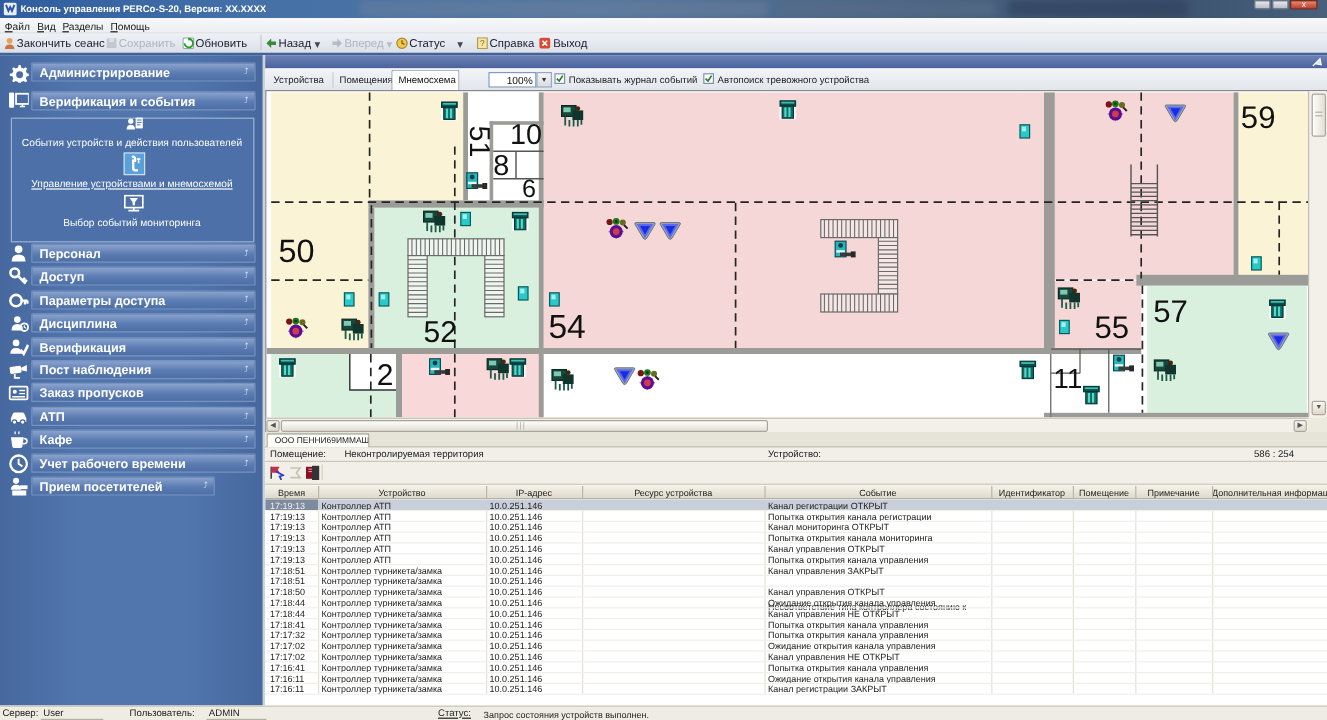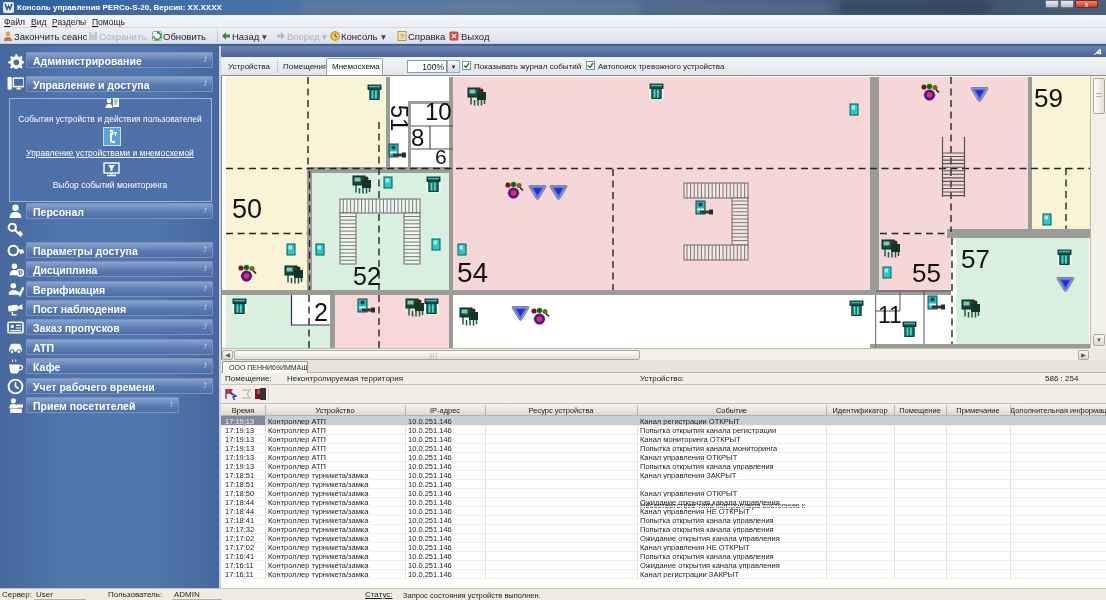--- a/index.html
+++ b/index.html
@@ -52,21 +52,21 @@
 <span class="abs" style="left:262px;top:2.5px;font-size:9.5px;color:#445;white-space:nowrap;">▾</span>
 <svg class="abs" style="left:276px;top:3px" width="10" height="10" viewBox="0 0 10 10">
       <path d="M5 1 L9 5 L5 9 L5 6.5 L1 6.5 L1 3.5 L5 3.5 Z" fill="#b6bcc6"></path>
     </svg>
 <span class="abs" style="left:287px;top:2.5px;font-size:9.5px;color:#aeb4bf;white-space:nowrap;">Вперед</span>
 <span class="abs" style="left:322px;top:2.5px;font-size:9.5px;color:#b6bcc6;white-space:nowrap;">▾</span>
 <svg class="abs" style="left:330px;top:3px" width="10" height="10" viewBox="0 0 10 10">
       <circle cx="5" cy="5" r="4.3" fill="#f2c84b" stroke="#a8862a"></circle>
       <path d="M5 2.5 L5 5 L7 6" stroke="#6a5210" stroke-width="1" fill="none"></path>
     </svg>
-<span class="abs" style="left:341px;top:2.5px;font-size:9.5px;color:#223;white-space:nowrap;">Консоль</span>
+<span class="abs" style="left:341px;top:2.5px;font-size:9.5px;color:#223;white-space:nowrap;">Статус</span>
 <span class="abs" style="left:381px;top:2.5px;font-size:9.5px;color:#445;white-space:nowrap;">▾</span>
 <svg class="abs" style="left:397px;top:3px" width="10" height="10" viewBox="0 0 10 10">
       <rect x="1" y="0.5" width="8" height="9" fill="#f5e6a8" stroke="#b89a4a"></rect>
       <text x="5" y="7.5" font-size="7" text-anchor="middle" fill="#7a5a10" font-family="Liberation Sans">?</text>
     </svg>
 <span class="abs" style="left:408px;top:2.5px;font-size:9.5px;color:#223;white-space:nowrap;">Справка</span>
 <svg class="abs" style="left:449px;top:3px" width="10" height="10" viewBox="0 0 10 10">
       <rect x="0.5" y="0.5" width="9" height="9" rx="1.5" fill="#d84a32"></rect>
       <path d="M3 3 L7 7 M7 3 L3 7" stroke="#fff" stroke-width="1.3"></path>
     </svg>
@@ -80,21 +80,21 @@
 <div class="abs" style="left:26px;top:6px;width:187px;height:16px;background:linear-gradient(#8ba3cd,#5b7cb2 55%,#4e6fa5);border:1px solid #7992bf;border-radius:1px;">
       <span style="position:absolute;left:6px;top:2px;font-size:10.5px;font-weight:bold;color:#fff;white-space:nowrap;">Администрирование</span>
       <span style="position:absolute;right:5px;top:3px;font-size:7px;color:#dce6f4;">⤴</span>
     </div>
 <svg class="abs" style="left:7px;top:30px" width="17" height="17" viewBox="0 0 16 16">
       <rect x="0.5" y="1" width="4" height="12" rx="1" fill="#fff"></rect>
       <rect x="6" y="2" width="10" height="8" fill="none" stroke="#fff" stroke-width="1.4"></rect>
       <path d="M9 12 L13 12 M11 10 L11 12" stroke="#fff" stroke-width="1.2"></path>
     </svg>
 <div class="abs" style="left:26px;top:30px;width:187px;height:16px;background:linear-gradient(#8ba3cd,#5b7cb2 55%,#4e6fa5);border:1px solid #7992bf;border-radius:1px;">
-      <span style="position:absolute;left:6px;top:2px;font-size:10.5px;font-weight:bold;color:#fff;white-space:nowrap;">Управление и доступа</span>
+      <span style="position:absolute;left:6px;top:2px;font-size:10.5px;font-weight:bold;color:#fff;white-space:nowrap;">Верификация и события</span>
       <span style="position:absolute;right:5px;top:3px;font-size:7px;color:#dce6f4;">⤴</span>
     </div>
 <div class="abs" style="left:9px;top:52px;width:203px;height:104px;border:1px solid #9db2d4;background:#4c70a7;"></div>
 <svg class="abs" style="left:104px;top:50px" width="16" height="16" viewBox="0 0 16 16">
       <circle cx="5" cy="5" r="2.2" fill="#fff"></circle>
       <path d="M1.5 12 Q1.5 8 5 8 Q8.5 8 8.5 12 Z" fill="#fff"></path>
       <rect x="9" y="2" width="6" height="9" fill="#fff"></rect>
       <path d="M10 4 L14 4 M10 6 L14 6 M10 8 L13 8" stroke="#46689e" stroke-width="0.8"></path>
     </svg>
 <div class="abs" style="left:10px;top:68px;width:200px;text-align:center;font-size:8.5px;color:#fff;">События устройств и действия пользователей</div>
@@ -115,20 +115,24 @@
       <path d="M2.5 14 Q2.5 8.5 8 8.5 Q13.5 8.5 13.5 14 Z" fill="#fff"></path>
     </svg>
 <div class="abs" style="left:26px;top:157px;width:187px;height:16px;background:linear-gradient(#8ba3cd,#5b7cb2 55%,#4e6fa5);border:1px solid #7992bf;border-radius:1px;">
       <span style="position:absolute;left:6px;top:2px;font-size:10.5px;font-weight:bold;color:#fff;white-space:nowrap;">Персонал</span>
       <span style="position:absolute;right:5px;top:3px;font-size:7px;color:#dce6f4;">⤴</span>
     </div>
 <svg class="abs" style="left:7px;top:176.4px" width="17" height="17" viewBox="0 0 16 16">
       <circle cx="5" cy="5" r="3.4" fill="none" stroke="#fff" stroke-width="2"></circle>
       <path d="M7.5 7.5 L13.5 13.5 M11 11 L13 9 M12.5 12.5 L14.5 10.5" stroke="#fff" stroke-width="2"></path>
     </svg>
+<div class="abs" style="left:26px;top:176.4px;width:187px;height:16px;background:linear-gradient(#8ba3cd,#5b7cb2 55%,#4e6fa5);border:1px solid #7992bf;border-radius:1px;">
+      <span style="position:absolute;left:6px;top:2px;font-size:10.5px;font-weight:bold;color:#fff;white-space:nowrap;">Доступ</span>
+      <span style="position:absolute;right:5px;top:3px;font-size:7px;color:#dce6f4;">⤴</span>
+    </div>
 <svg class="abs" style="left:7px;top:195.8px" width="17" height="17" viewBox="0 0 16 16">
       <circle cx="6" cy="8" r="4.5" fill="none" stroke="#fff" stroke-width="2"></circle>
       <path d="M9.5 8 L15 8 M13 8 L13 11 M15 8 L15 10.5" stroke="#fff" stroke-width="1.8"></path>
     </svg>
 <div class="abs" style="left:26px;top:195.8px;width:187px;height:16px;background:linear-gradient(#8ba3cd,#5b7cb2 55%,#4e6fa5);border:1px solid #7992bf;border-radius:1px;">
       <span style="position:absolute;left:6px;top:2px;font-size:10.5px;font-weight:bold;color:#fff;white-space:nowrap;">Параметры доступа</span>
       <span style="position:absolute;right:5px;top:3px;font-size:7px;color:#dce6f4;">⤴</span>
     </div>
 <svg class="abs" style="left:7px;top:215.20000000000002px" width="17" height="17" viewBox="0 0 16 16">
       <circle cx="7" cy="5" r="2.6" fill="#fff"></circle>

